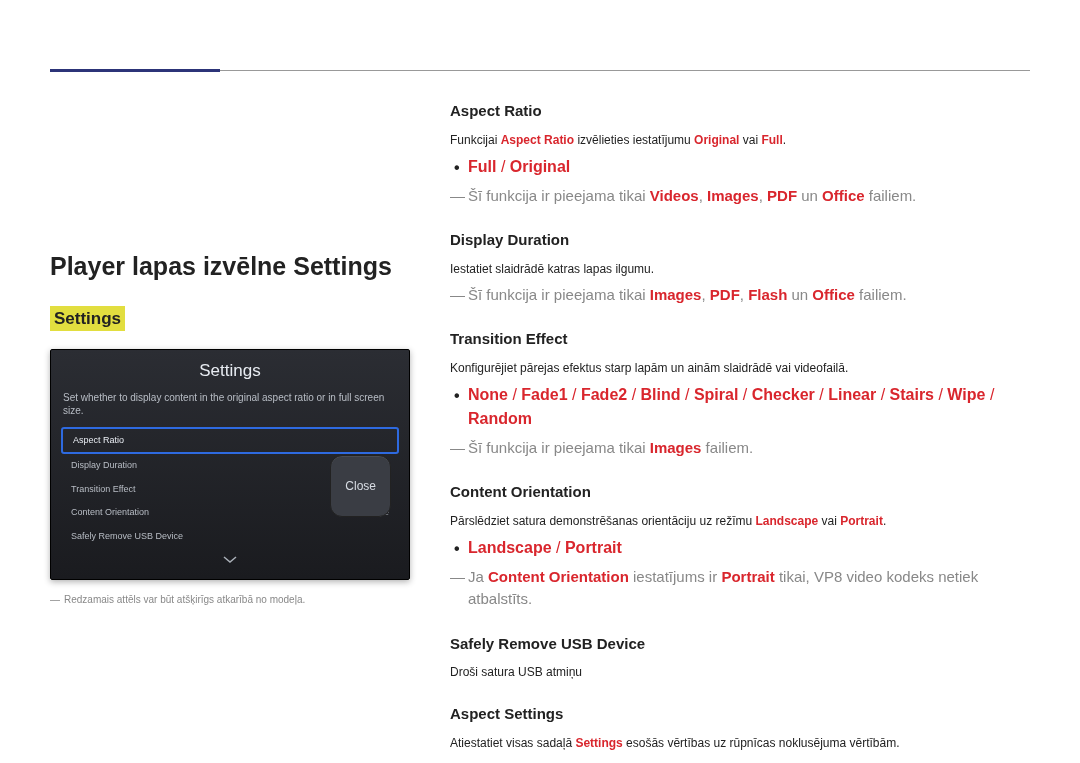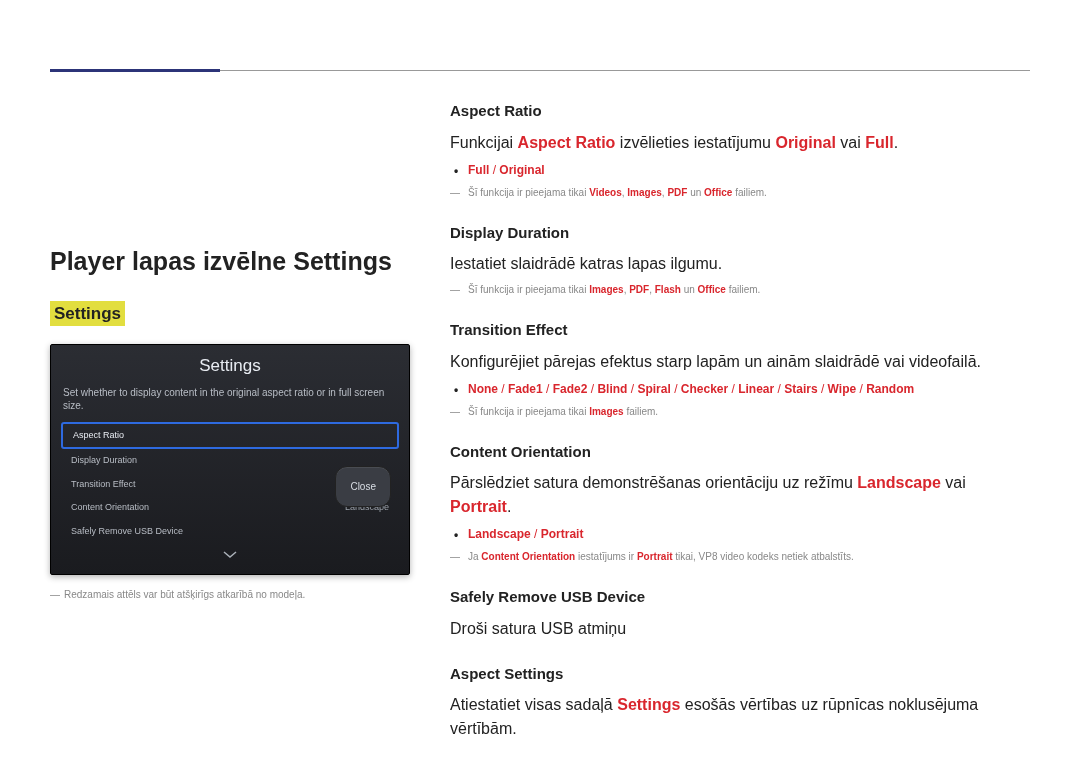--- a/index.html
+++ b/index.html
@@ -46,31 +46,31 @@
     display: inline-block;
     background: #e2de3f;
     font-size: 17px;
     font-weight: 600;
     padding: 0 4px;
     margin-bottom: 18px;
   }
   h3.sec { font-size: 15px; font-weight: 600; margin-top: 22px; margin-bottom: 8px; }
   h3.sec.first { margin-top: 0; }
 
-  p { margin: 4px 0; font-size: 16px; }
+  p { margin: 4px 0; font-size: 12px; }
   .hl-red { color: #d9262d; font-weight: 600; }
   .hl-red-n { color: #d9262d; }
 
   ul.bullets { list-style: none; margin: 6px 0; }
-  ul.bullets li { font-size: 12px; margin: 4px 0 4px 18px; position: relative; }
+  ul.bullets li { font-size: 16px; margin: 4px 0 4px 18px; position: relative; }
   ul.bullets li::before {
     content: "•"; position: absolute; left: -14px; top: 1px; font-weight: bold;
   }
 
-  .dash-line { position: relative; margin: 6px 0 6px 18px; font-size: 10px; color: #888; }
+  .dash-line { position: relative; margin: 6px 0 6px 18px; font-size: 15px; color: #888; }
   .dash-line::before {
     content: "―"; position: absolute; left: -18px; top: 0; color: #888;
   }
 
   .img-note { font-size: 10px; color: #888; margin-top: 12px; position: relative; padding-left: 14px; }
   .img-note::before { content: "―"; position: absolute; left: 0; top: 0; }
 
   
   .settings-panel {
     width: 360px;
@@ -108,25 +108,24 @@
     border-radius: 3px;
     color: #e8ecf2;
   }
   .panel-list .val { color: #9aa0a8; font-size: 9px; }
   .close-btn {
     position: absolute;
     top: 28px; right: 18px;
     background: #3a3d44;
     border: 1px solid #222;
     border-radius: 12px;
-    font-size: 10px;
+    font-size: 12px;
     color: #d8dde4;
-    padding: 12px 14px;
+    padding: 21px 14px;
     box-shadow: inset 0 1px 0 rgba(255,255,255,.08);
-    margin-top: 16px;
   }
   .panel-chevron {
     text-align: center;
     color: #aab0b8;
     padding: 2px 0 10px;
   }
   .panel-chevron svg { width: 14px; height: 10px; }
 </style>
 </head>
 <body>

